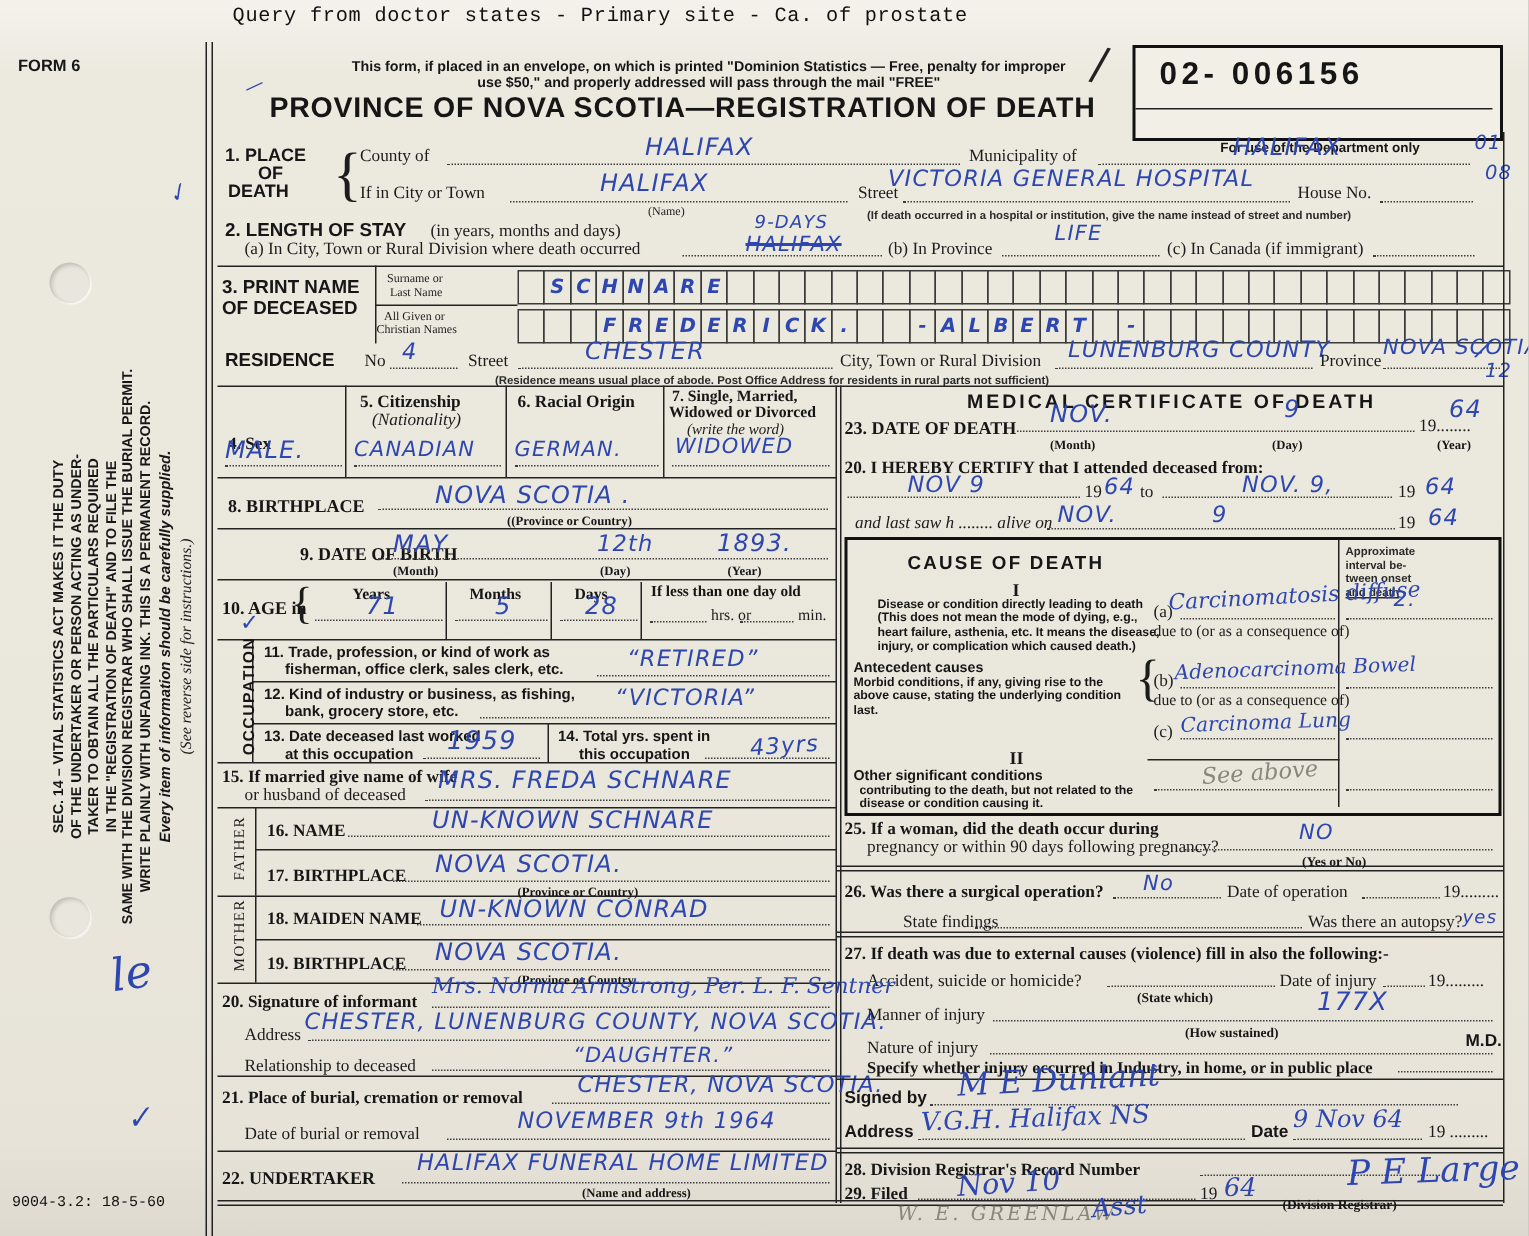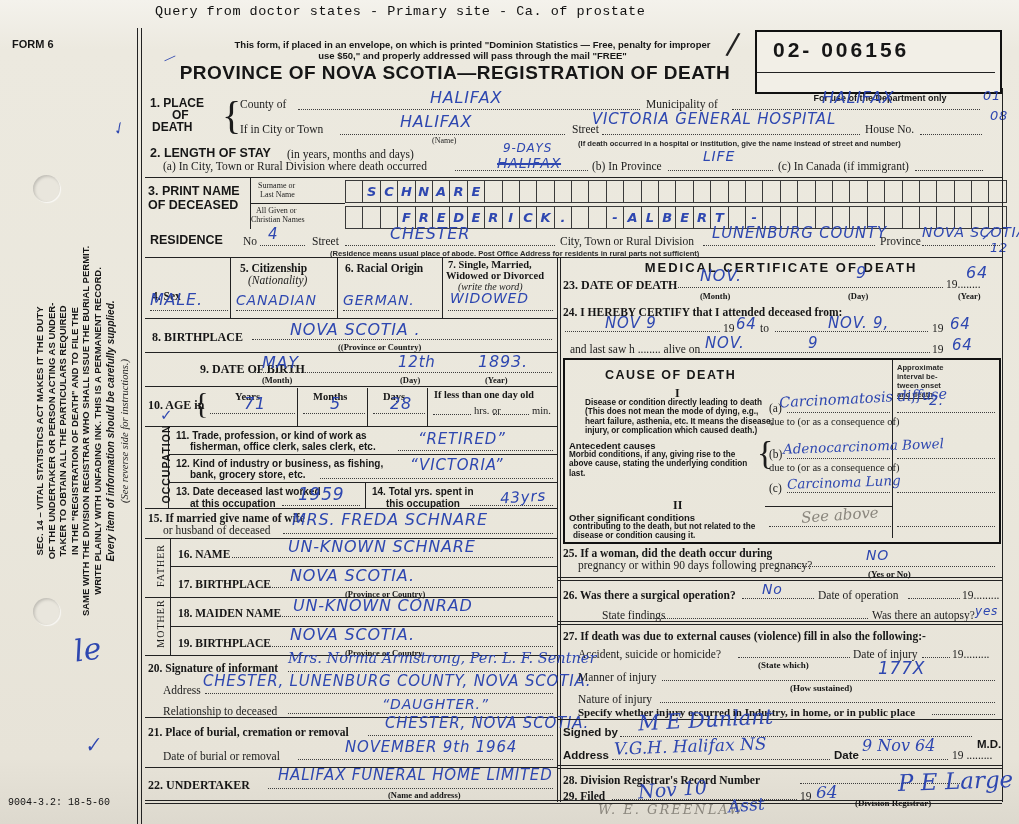--- a/index.html
+++ b/index.html
@@ -365,31 +365,31 @@
   <div class="ab serb" style="left:563px;top:278px;font-size:12px;">23. DATE OF DEATH</div>
   <div class="ab dot" style="left:678px;top:287px;width:265px;"></div>
   <div class="ab ser" style="left:946px;top:278px;">19........</div>
   <div class="ab serb" style="left:700px;top:291px;font-size:8.5px;">(Month)</div>
   <div class="ab serb" style="left:848px;top:291px;font-size:8.5px;">(Day)</div>
   <div class="ab serb" style="left:958px;top:291px;font-size:8.5px;">(Year)</div>
   <div class="ab hw" style="left:700px;top:266px;font-size:16px;">NOV.</div>
   <div class="ab hw" style="left:856px;top:263px;font-size:16px;">9</div>
   <div class="ab hw" style="left:966px;top:263px;font-size:16px;">64</div>
 
-  <div class="ab serb" style="left:563px;top:306px;">24. I HEREBY CERTIFY that I attended deceased from:</div>
+  <div class="ab serb" style="left:563px;top:306px;">20. I HEREBY CERTIFY that I attended deceased from:</div>
   <div class="ab dot" style="left:565px;top:331px;width:155px;"></div>
   <div class="ab hw" style="left:605px;top:314px;font-size:15px;">NOV 9</div>
   <div class="ab ser" style="left:723px;top:322px;">19</div>
   <div class="ab hw" style="left:736px;top:315px;font-size:15px;">64</div>
   <div class="ab ser" style="left:760px;top:322px;">to</div>
   <div class="ab dot" style="left:775px;top:331px;width:153px;"></div>
   <div class="ab hw" style="left:828px;top:314px;font-size:15px;">NOV. 9,</div>
   <div class="ab ser" style="left:932px;top:322px;">19</div>
   <div class="ab hw" style="left:950px;top:315px;font-size:15px;">64</div>
-  <div class="ab ser" style="left:570px;top:343px;">and last saw h ........ alive on</div>
+  <div class="ab ser" style="left:570px;top:343px;font-style:italic;">and last saw h ........ alive on</div>
   <div class="ab dot" style="left:698px;top:352px;width:232px;"></div>
   <div class="ab hw" style="left:705px;top:334px;font-size:15px;">NOV.</div>
   <div class="ab hw" style="left:808px;top:334px;font-size:15px;">9</div>
   <div class="ab ser" style="left:932px;top:343px;">19</div>
   <div class="ab hw" style="left:952px;top:336px;font-size:15px;">64</div>
 
   <div class="ab" style="left:563px;top:358px;width:434px;height:182px;border:2px solid #111;">
     <div class="ab vl" style="left:327px;top:0;height:178px;"></div>
     <div class="ab fine" style="left:332px;top:3px;line-height:9px;">
       <div>Approximate</div>
@@ -461,21 +461,21 @@
   <div class="ab serb" style="left:790px;top:683px;font-size:9px;">(How sustained)</div>
   <div class="ab ser" style="left:578px;top:693px;">Nature of injury</div>
   <div class="ab dot" style="left:660px;top:702px;width:335px;"></div>
   <div class="ab serb" style="left:578px;top:706px;font-size:11px;">Specify whether injury occurred in Industry, in home, or in public place</div>
   <div class="ab dot" style="left:932px;top:714px;width:63px;"></div>
 
   <div class="ab hl" style="left:558px;top:719px;width:444px;"></div>
   <div class="ab sans" style="left:563px;top:726px;font-size:11.5px;">Signed by</div>
   <div class="ab dot" style="left:620px;top:736px;width:352px;"></div>
   <div class="ab cur" style="left:638px;top:708px;font-size:21px;transform:rotate(-3deg);">M E Dunlant</div>
-  <div class="ab sans" style="left:977px;top:738px;font-size:11.5px;">M.D.</div>
+  <div class="ab sans" style="left:977px;top:688px;font-size:11.5px;">M.D.</div>
   <div class="ab sans" style="left:563px;top:749px;font-size:11.5px;">Address</div>
   <div class="ab dot" style="left:612px;top:759px;width:218px;"></div>
   <div class="ab cur" style="left:614px;top:736px;font-size:17px;transform:rotate(-2deg);">V.G.H.   Halifax   NS</div>
   <div class="ab sans" style="left:834px;top:749px;font-size:11.5px;">Date</div>
   <div class="ab dot" style="left:862px;top:759px;width:86px;"></div>
   <div class="ab cur" style="left:862px;top:736px;font-size:16px;">9 Nov 64</div>
   <div class="ab ser" style="left:952px;top:749px;">19 .........</div>
   <div class="ab hl" style="left:558px;top:765px;width:444px;"></div>
   <div class="ab hl" style="left:558px;top:768px;width:444px;"></div>
 

